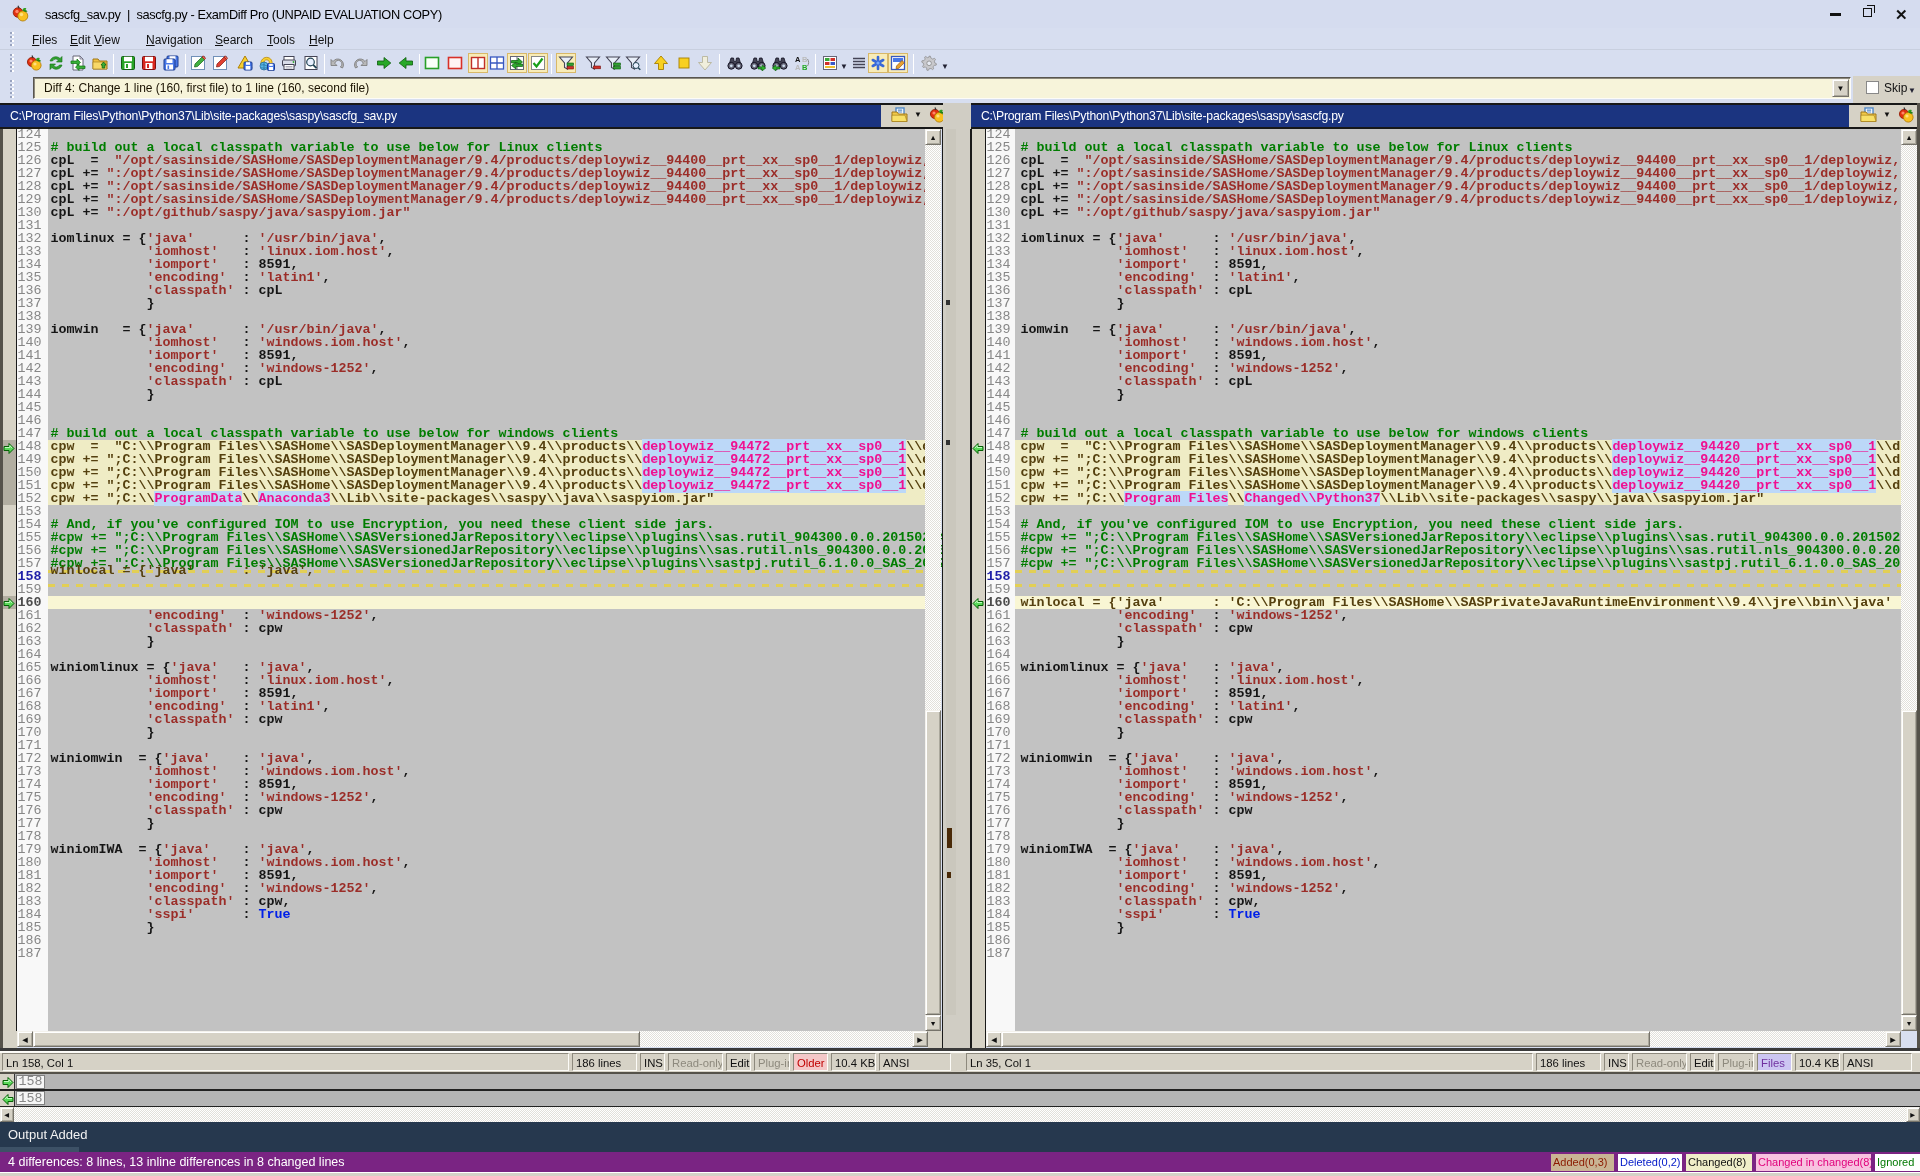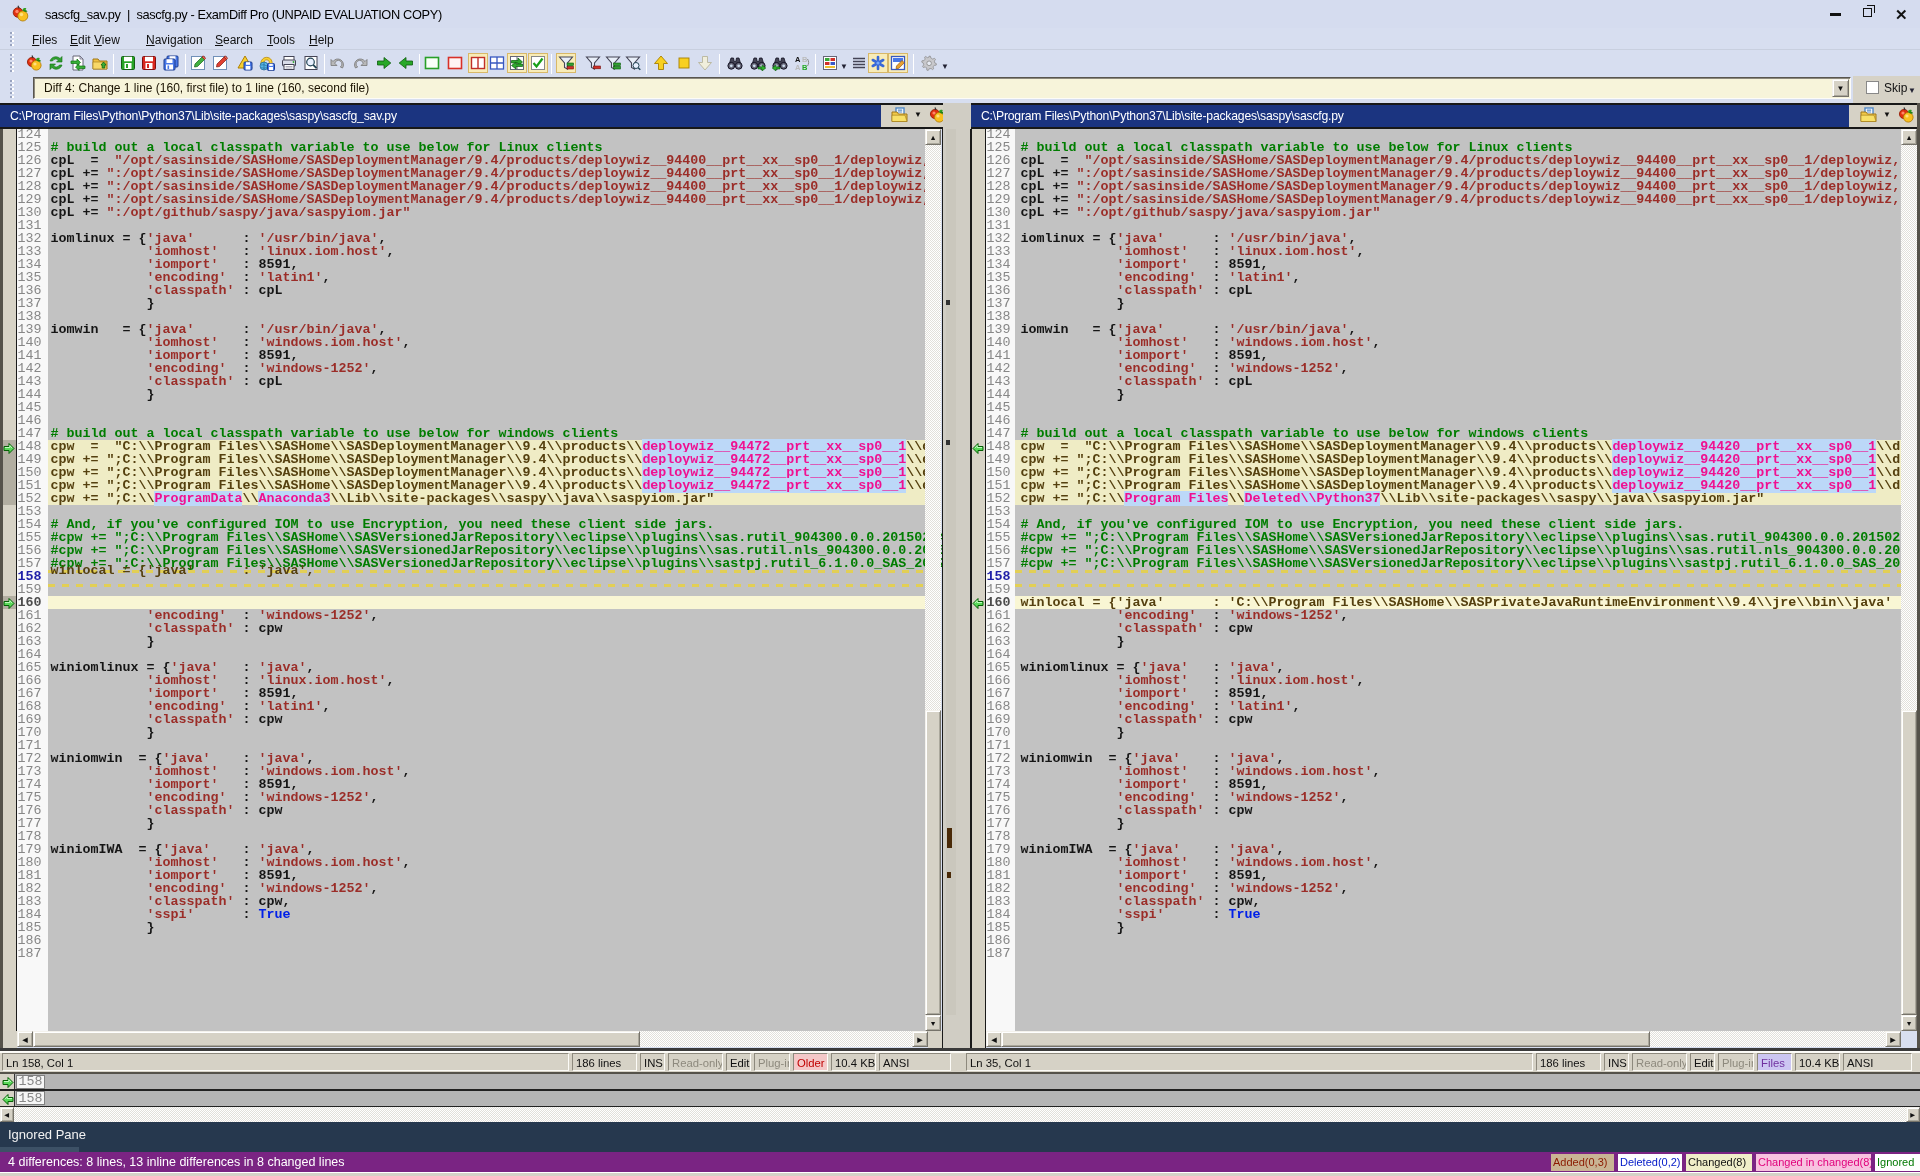--- a/index.html
+++ b/index.html
@@ -652,21 +652,21 @@
 <pre class="cl" style="left:1020.5px;top:336px"><span class="k">            </span><span class="s">'iomhost'</span><span class="k">   : </span><span class="s">'windows.iom.host'</span><span class="k">,</span></pre>
 <pre class="cl" style="left:1020.5px;top:349px"><span class="k">            </span><span class="s">'iomport'</span><span class="k">   : 8591,</span></pre>
 <pre class="cl" style="left:1020.5px;top:362px"><span class="k">            </span><span class="s">'encoding'</span><span class="k">  : </span><span class="s">'windows-1252'</span><span class="k">,</span></pre>
 <pre class="cl" style="left:1020.5px;top:375px"><span class="k">            </span><span class="s">'classpath'</span><span class="k"> : cpL</span></pre>
 <pre class="cl" style="left:1020.5px;top:388px"><span class="k">            }</span></pre>
 <pre class="cl" style="left:1020.5px;top:427px"><span class="c"># build out a local classpath variable to use below for windows clients</span></pre>
 <pre class="cl" style="left:1020.5px;top:440px"><span class="d">cpw  =  "C:\\Program Files\\SASHome\\SASDeploymentManager\\9.4\\products\\</span><span class="m">deploywiz__94420__prt__xx__sp0__1</span><span class="d">\\d</span></pre>
 <pre class="cl" style="left:1020.5px;top:453px"><span class="d">cpw += ";C:\\Program Files\\SASHome\\SASDeploymentManager\\9.4\\products\\</span><span class="m">deploywiz__94420__prt__xx__sp0__1</span><span class="d">\\d</span></pre>
 <pre class="cl" style="left:1020.5px;top:466px"><span class="d">cpw += ";C:\\Program Files\\SASHome\\SASDeploymentManager\\9.4\\products\\</span><span class="m">deploywiz__94420__prt__xx__sp0__1</span><span class="d">\\d</span></pre>
 <pre class="cl" style="left:1020.5px;top:479px"><span class="d">cpw += ";C:\\Program Files\\SASHome\\SASDeploymentManager\\9.4\\products\\</span><span class="m">deploywiz__94420__prt__xx__sp0__1</span><span class="d">\\d</span></pre>
-<pre class="cl" style="left:1020.5px;top:492px"><span class="d">cpw += ";C:\\</span><span class="m">Program Files</span><span class="d">\\</span><span class="m">Deleted\\Python37</span><span class="d">\\Lib\\site-packages\\saspy\\java\\saspyiom.jar"</span></pre>
+<pre class="cl" style="left:1020.5px;top:492px"><span class="d">cpw += ";C:\\</span><span class="m">Program Files</span><span class="d">\\</span><span class="m">Changed\\Python37</span><span class="d">\\Lib\\site-packages\\saspy\\java\\saspyiom.jar"</span></pre>
 <pre class="cl" style="left:1020.5px;top:518px"><span class="c"># And, if you've configured IOM to use Encryption, you need these client side jars.</span></pre>
 <pre class="cl" style="left:1020.5px;top:531px"><span class="c">#cpw += ";C:\\Program Files\\SASHome\\SASVersionedJarRepository\\eclipse\\plugins\\sas.rutil_904300.0.0.2015020419</span></pre>
 <pre class="cl" style="left:1020.5px;top:544px"><span class="c">#cpw += ";C:\\Program Files\\SASHome\\SASVersionedJarRepository\\eclipse\\plugins\\sas.rutil.nls_904300.0.0.201502</span></pre>
 <pre class="cl" style="left:1020.5px;top:557px"><span class="c">#cpw += ";C:\\Program Files\\SASHome\\SASVersionedJarRepository\\eclipse\\plugins\\sastpj.rutil_6.1.0.0_SAS_2012121</span></pre>
 <pre class="cl" style="left:1020.5px;top:570px"></pre>
 <pre class="cl" style="left:1020.5px;top:596px"><span class="d">winlocal = {'java'      : 'C:\\Program Files\\SASHome\\SASPrivateJavaRuntimeEnvironment\\9.4\\jre\\bin\\java'</span></pre>
 <pre class="cl" style="left:1020.5px;top:609px"><span class="k">            </span><span class="s">'encoding'</span><span class="k">  : </span><span class="s">'windows-1252'</span><span class="k">,</span></pre>
 <pre class="cl" style="left:1020.5px;top:622px"><span class="k">            </span><span class="s">'classpath'</span><span class="k"> : cpw</span></pre>
 <pre class="cl" style="left:1020.5px;top:635px"><span class="k">            }</span></pre>
 <pre class="cl" style="left:1020.5px;top:661px"><span class="k">winiomlinux = {</span><span class="s">'java'</span><span class="k">   : </span><span class="s">'java'</span><span class="k">,</span></pre>
@@ -782,21 +782,21 @@
 
 <div class="abs sbtrack" style="left:0;top:1107px;width:1920px;height:15px"></div>
 <div class="abs sbbtn" style="left:0;top:1107px;width:14px;height:15px">
     <span class="sgl" style="font-size:7px">◀</span>
   </div>
 <div class="abs sbbtn" style="left:1906px;top:1107px;width:14px;height:15px">
     <span class="sgl" style="font-size:7px">▶</span>
   </div>
 
 <div class="abs" style="left:0;top:1122px;width:1920px;height:25px;background:#26384e"></div>
-<div class="abs" style="left:8px;top:1127px;font-size:13px;color:#f2f2f2">Ignored Pane</div>
+<div class="abs" style="left:8px;top:1127px;font-size:13px;color:#f2f2f2">Output Added</div>
 <div class="abs" style="left:0;top:1147px;width:1920px;height:5px;background:#26384e"></div>
 <div class="abs" style="left:0;top:1147px;width:79px;height:5px;background:#3d5166"></div>
 
 <div class="abs" style="left:0;top:1152px;width:1920px;height:20px;background:#7a2483"></div>
 <div class="abs" style="left:8px;top:1155px;font-size:12.5px;color:#fff">4 differences: 8 lines, 13 inline differences in 8 changed lines</div>
 <div class="pbox" style="left:1551px;width:63px;background:#c9b494;color:#8b1a00">Added(0,3)</div>
 <div class="pbox" style="left:1618px;width:64px;background:#ffffff;color:#0018c8">Deleted(0,2)</div>
 <div class="pbox" style="left:1686px;width:66px;background:#f0eec9;color:#111111">Changed(8)</div>
 <div class="pbox" style="left:1756px;width:115px;background:#f8c2e0;color:#e0007c">Changed in changed(8)</div>
 <div class="pbox" style="left:1875px;width:64px;background:#ffffff;color:#007800">Ignored</div>

